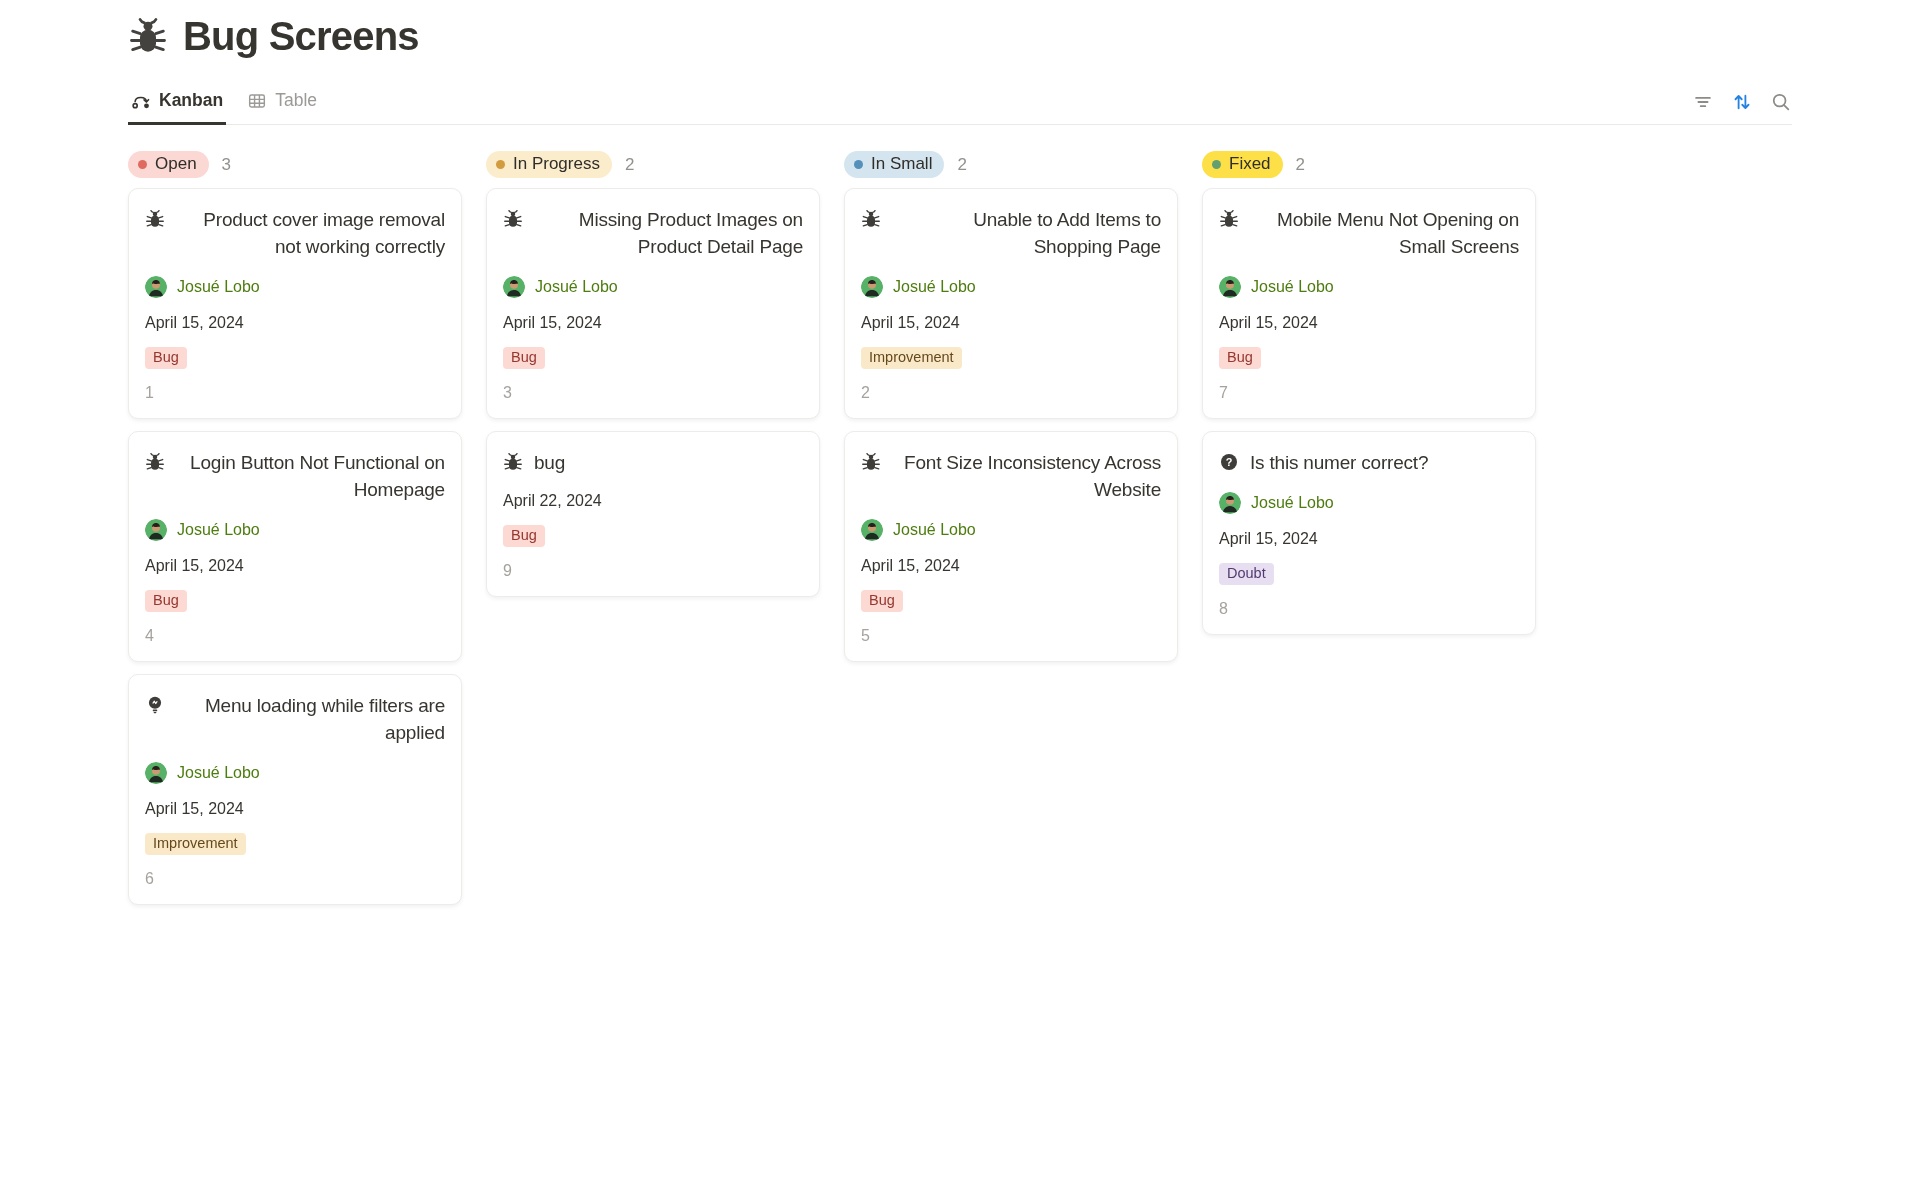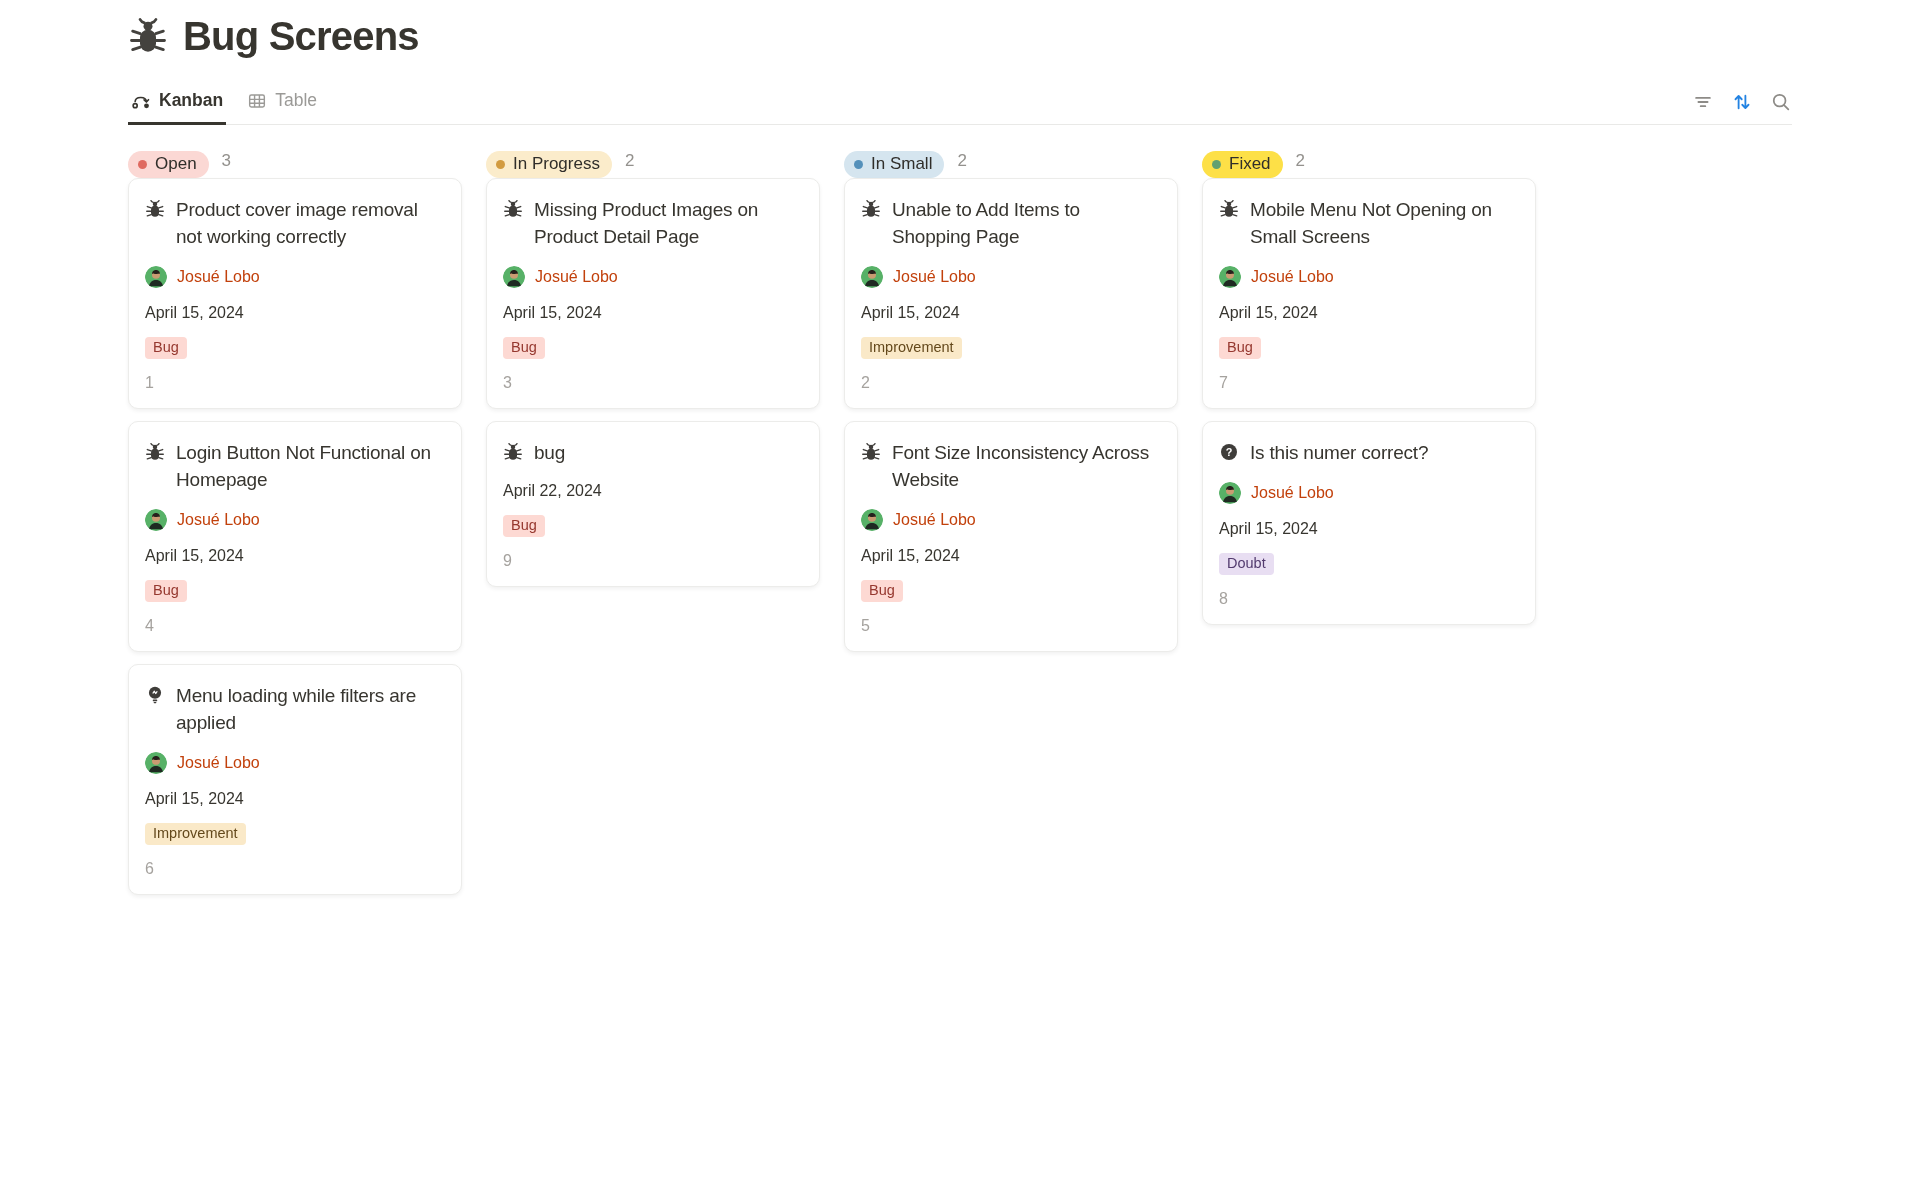--- a/index.html
+++ b/index.html
@@ -59,21 +59,21 @@
   .icon-grey { color: #8d8b87; }
 
   
   .board {
     display: flex;
     gap: 24px;
     margin-top: 26px;
     align-items: flex-start;
   }
   .column { width: 334px; flex: 0 0 auto; }
-  .col-head { display: flex; align-items: flex-start; }
+  .col-head { display: flex; align-items: center; margin-bottom: 10px; }
   .col-pill {
     display: inline-flex;
     align-items: center;
     gap: 8px;
     padding: 3px 12px 4px 10px;
     border-radius: 20px;
     font-size: 17px;
     color: #302e2a;
     cursor: pointer;
   }
@@ -82,32 +82,32 @@
 
   .cards { display: flex; flex-direction: column; gap: 12px; }
   .card {
     background: #ffffff;
     border: 1px solid #ececea;
     border-radius: 10px;
     box-shadow: 0 2px 4px rgba(15,15,15,0.06);
     padding: 17px 16px 16px 16px;
     cursor: pointer;
   }
-  .card-title-row { display: flex; gap: 11px; }
+  .card-title-row { display: flex; gap: 11px; text-align: right; }
   .card-icon { width: 20px; height: 20px; flex: 0 0 auto; margin-top: 3px; color: #3f3d3a; }
   .card-title {
     font-size: 19px;
     line-height: 27px;
     font-weight: 500;
     letter-spacing: -0.2px;
     color: #37352f;
   }
   .assignee { display: flex; align-items: center; gap: 10px; margin-top: 16px; }
   .avatar { width: 22px; height: 22px; border-radius: 50%; flex: 0 0 auto; }
-  .assignee-name { font-size: 16px; color: #c2410c; }
+  .assignee-name { font-size: 16px; color: #4d7c0f; }
   .card-date { margin-top: 16px; font-size: 16px; color: #37352f; }
   .card-tag {
     display: inline-block;
     margin-top: 15px;
     font-size: 14.5px;
     line-height: 17px;
     padding: 2px 8px 3px 8px;
     border-radius: 4px;
   }
   .card-number { margin-top: 15px; font-size: 16px; color: #a5a29e; }

